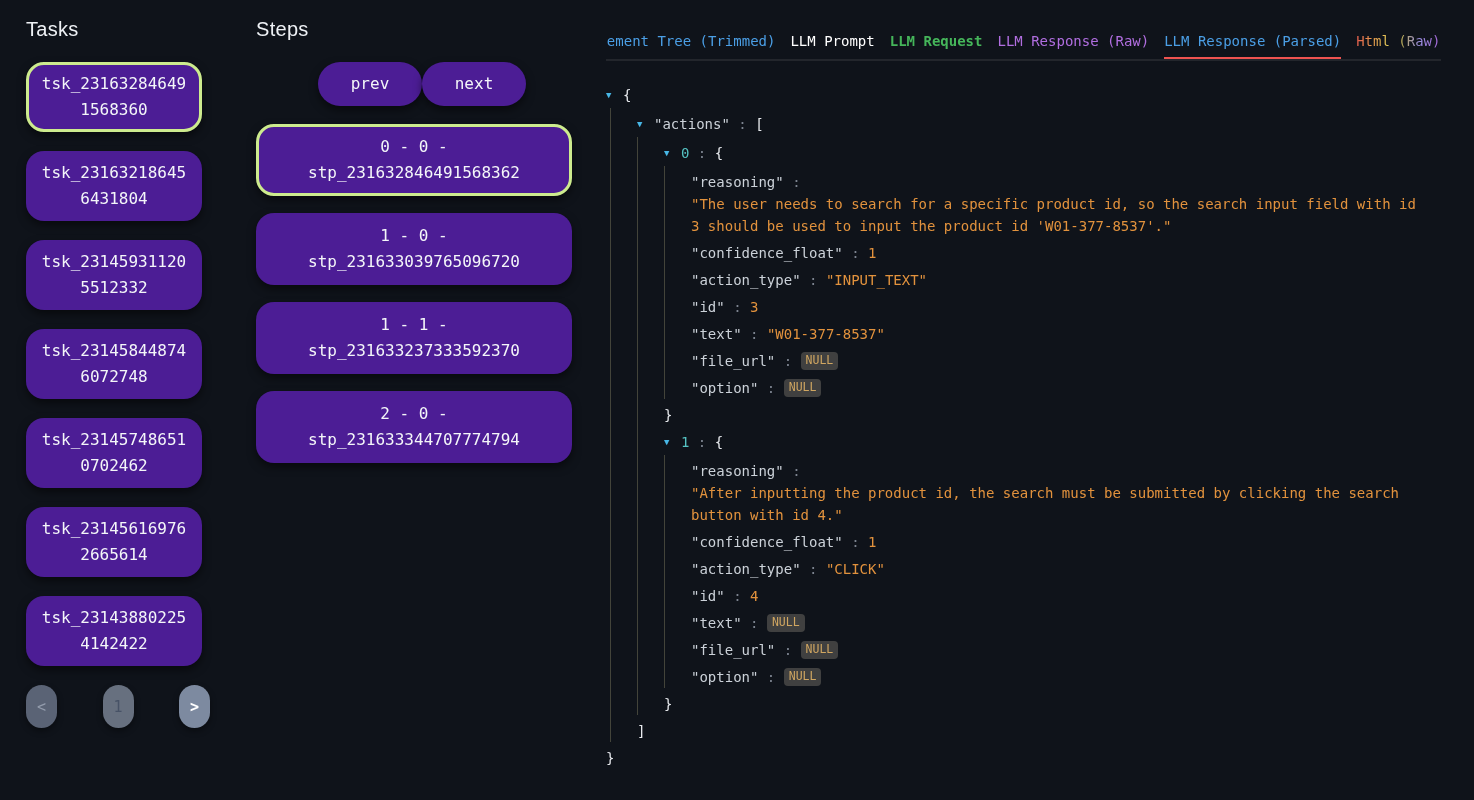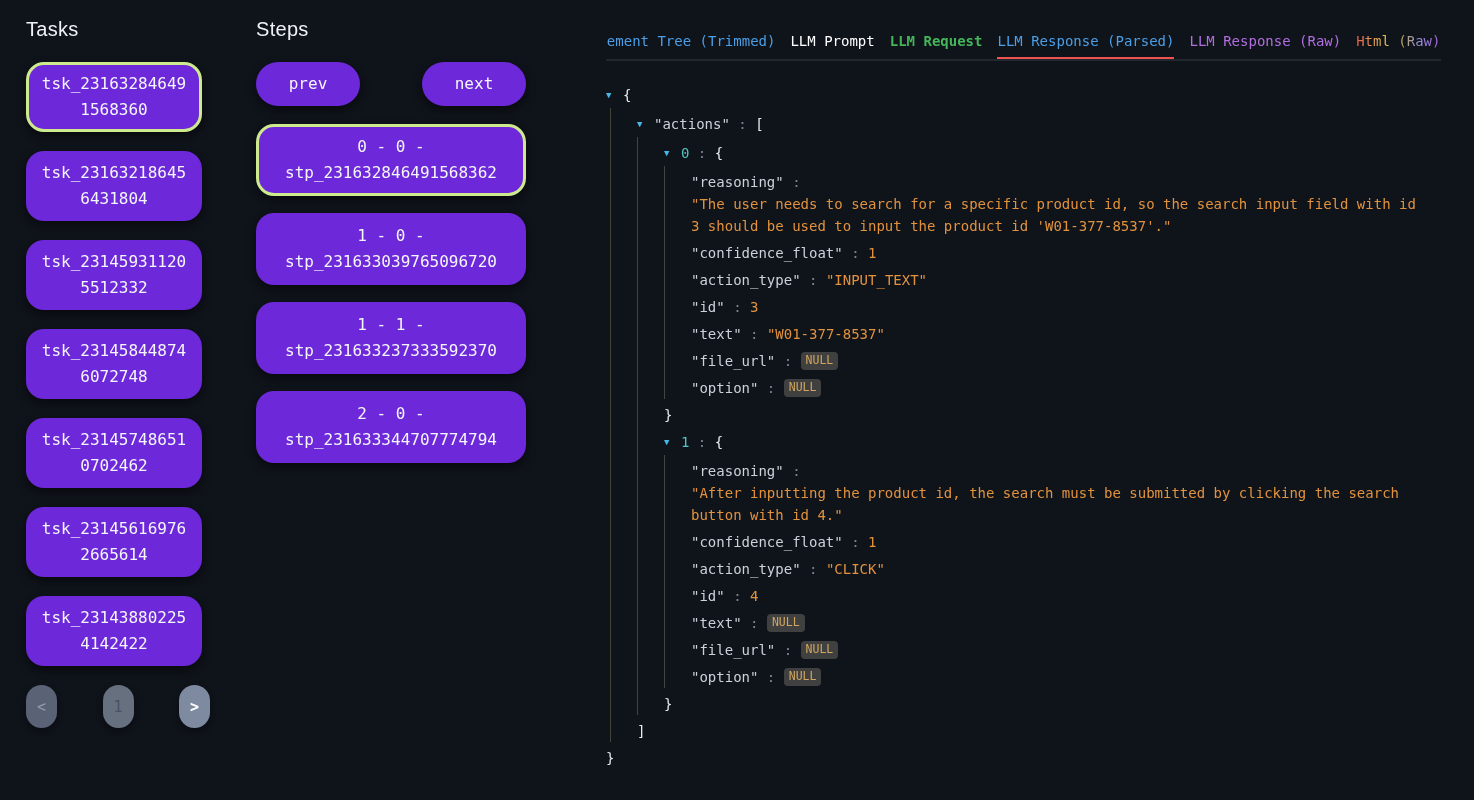--- a/index.html
+++ b/index.html
@@ -7,30 +7,30 @@
 
   .panel{position:absolute;top:13px;}
   .tasks-col{left:26px;width:176px;}
   .steps-col{left:256px;width:270px;}
   .artifacts{left:606px;width:835px;}
 
   h1.col-title{margin:0 0 17px 0;font-size:20px;line-height:32px;font-weight:400;
                color:#eef1f5;letter-spacing:.3px;}
 
   
-  .btn{background:#6d28d9;color:#f4f6f9;border:3px solid transparent;border-radius:18px;
+  .btn{background:#4c1d95;color:#f4f6f9;border:3px solid transparent;border-radius:18px;
        box-shadow:0 4px 8px rgba(0,0,0,.5);box-sizing:border-box;
        font-family:"DejaVu Sans Mono",monospace;font-size:16px;line-height:26px;
        display:flex;align-items:center;justify-content:center;text-align:center;cursor:pointer;}
   .btn.selected{border-color:#cdeb8e;}
 
   .task-btn{width:176px;min-height:64px;margin-bottom:19px;padding:6px 11px;word-break:break-all;}
-  .step-btn{width:270px;min-height:70px;margin-bottom:17px;padding:7px 12px;}
-
-  .nav-row{display:flex;justify-content:space-between;margin-bottom:18px;}
+  .step-btn{width:316px;min-height:70px;margin-bottom:17px;padding:7px 12px;}
+
+  .nav-row{display:flex;justify-content:flex-end;margin-bottom:18px;}
   .nav-btn{width:104px;height:44px;border-radius:22px;}
 
   .pager{display:flex;align-items:center;justify-content:space-between;width:184px;margin-top:10px;}
   .pill{width:31px;height:43px;border-radius:16px;border:none;display:flex;align-items:center;
         justify-content:center;font-family:"DejaVu Sans Mono",monospace;font-size:15px;
         cursor:pointer;box-shadow:0 3px 6px rgba(0,0,0,.4);}
   .pill.prev{background:#59637500;background:#5a6375;color:#939cac;}
   .pill.page{background:#67707f;color:#47526600;color:#475266;}
   .pill.next{background:#7d8aa0;color:#fff;font-weight:bold;}
 
@@ -94,22 +94,22 @@
       <button class="btn step-btn">1 - 1 - stp_231633237333592370</button>
       <button class="btn step-btn">2 - 0 - stp_231633344707774794</button>
     </div>
 </section>
 
 <section class="panel artifacts">
   <div id="tabbar" class="tabbar">
       <span class="tab clipped" style="color: rgb(75, 159, 230);">Element Tree (Trimmed)</span>
       <span class="tab" style="color: #ffffff;">LLM Prompt</span>
       <span class="tab" style="color: rgb(69, 181, 90); font-weight: bold;">LLM Request</span>
+      <span class="tab" style="color: rgb(177, 110, 224);">LLM Response (Raw)</span>
       <span class="tab active" style="color: rgb(75, 159, 230);">LLM Response (Parsed)</span>
-      <span class="tab" style="color: rgb(177, 110, 224);">LLM Response (Raw)</span>
       <span class="tab rainbow">Html (Raw)</span>
     </div>
   <div id="json-viewer" class="json-viewer">
       <div class="json-row">
         <div class="row-content"><span class="arrow">▼</span><span class="tk-punct">{</span></div>
       </div>
       <div class="json-row">
         <span class="guide"></span>
         <div class="row-content"><span class="arrow">▼</span><span class="tk-key">"actions"</span><span class="tk-colon"> : </span><span class="tk-punct">[</span></div>
       </div>

